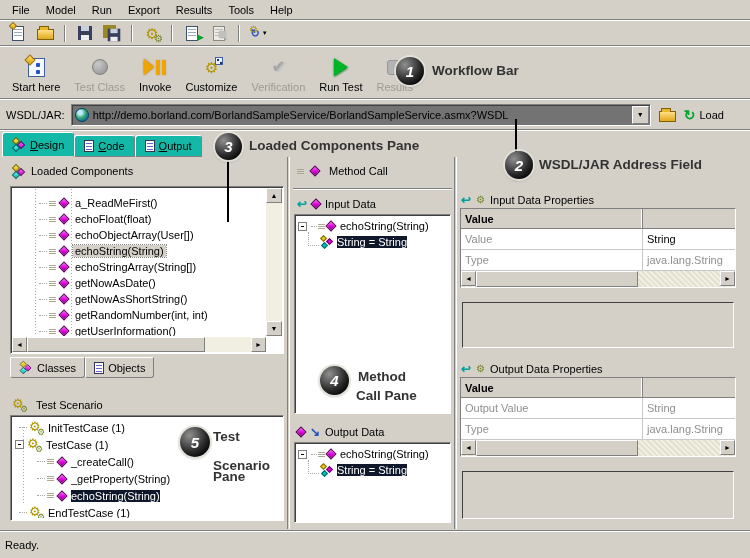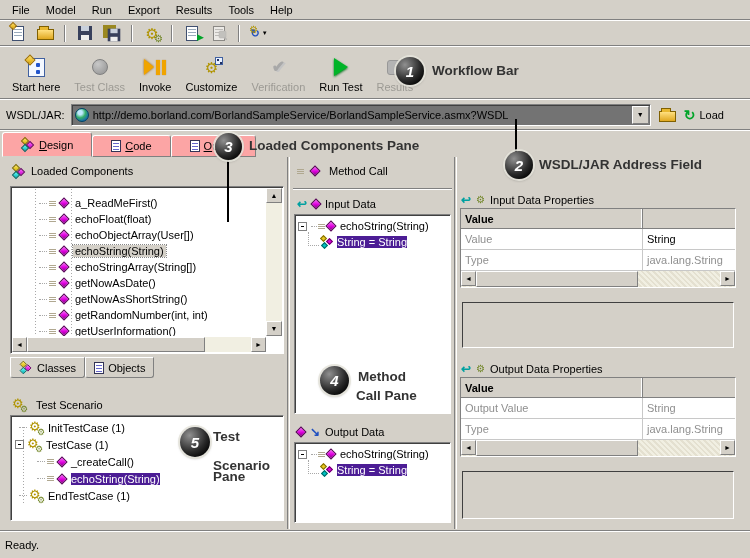--- a/index.html
+++ b/index.html
@@ -71,22 +71,22 @@
   .icon-globe { width:14px; height:14px; border-radius:50%; border:1px solid #046;
       background:radial-gradient(circle at 35% 30%,#bfe8ff 0 18%,#35b06a 45%,#1560b0 80%); margin-right:4px; }
   .addr-text { white-space:nowrap; overflow:hidden; }
   .addr-drop { position:absolute; right:1px; top:1px; bottom:1px; width:17px; background:#d4d0c8;
       border:1px solid; border-color:#fff #808080 #808080 #fff; display:flex; align-items:center; justify-content:center; font-size:7px; }
   .addr-btn { margin-left:8px; display:flex; align-items:center; gap:4px; }
   .icon-reload { color:#00a428; font-weight:bold; font-size:14px; }
 
   
   .tabbar { position:absolute; top:131px; left:0; right:0; height:26px; display:flex; align-items:flex-end; padding-left:2px; }
-  .tab { height:22px; display:flex; align-items:center; gap:4px; padding:0 18px;
-      border:1px solid; border-color:#fff #808080 #808080 #fff; border-radius:3px 3px 0 0; background:#fca5a5; }
+  .tab { height:22px; display:flex; align-items:center; gap:4px; padding:0 9px;
+      border:1px solid; border-color:#fff #808080 #808080 #fff; border-radius:3px 3px 0 0; background:#14b8a6; }
   .tab.active { height:25px; border-bottom-color:#d4d0c8; font-weight:normal; }
   .tab-label { display:inline-block; }
   .tab-label::first-letter { text-decoration:underline; }
   .mini-doc { width:10px; height:12px; background:#fff; border:1px solid #335; position:relative; }
   .mini-doc::before { content:""; position:absolute; left:1px; right:1px; top:2px; height:7px;
       background:repeating-linear-gradient(to bottom,#66c 0 1px,transparent 1px 3px); }
   .cluster { position:relative; width:14px; height:13px; }
   .cluster i { position:absolute; width:6px; height:6px; transform:rotate(45deg); border:1px solid #555; }
   .cluster .c1 { left:1px; top:0; background:linear-gradient(135deg,#ffe966,#d4b500); border-color:#806d00; }
   .cluster .c2 { left:6px; top:4px; background:linear-gradient(135deg,#ff66ff,#cc00cc); border-color:#660066; }
@@ -109,21 +109,21 @@
       background-size:1px 100%,1px 100%; background-position:22px 0,58px 0; background-repeat:no-repeat; }
   .partial { height:6px; }
   .trow { height:16px; display:flex; align-items:center; padding-left:26px; white-space:nowrap; }
   .trow::before { content:""; width:8px; border-top:1px dotted #a8a8a8; margin-right:2px; }
   .tinymark { width:7px; height:5px; margin-right:2px;
       background:repeating-linear-gradient(to bottom,#b0a890 0 1px,transparent 1px 2px); }
   .dia { width:8px; height:8px; background:linear-gradient(135deg,#ff66ff 0%,#dd00dd 55%,#880088 100%);
       transform:rotate(45deg); border:1px solid #550055; margin:0 5px 0 2px; flex:none; }
   .trow .lbl { padding:0 2px; }
   .trow .lbl.sel-gray { background:#d4d0c8; outline:1px dotted #888; }
-  .lbl.sel-blue { background:#4c1d95; color:#fff; }
+  .lbl.sel-blue { background:#0f172a; color:#fff; }
   .vsb { position:absolute; right:1px; top:1px; bottom:17px; width:16px; background:#f1efe2; }
   .hsb { position:absolute; left:1px; right:17px; bottom:1px; height:15px; background:#f1efe2; display:flex; }
   .sb-btn { width:15px; height:15px; background:#d4d0c8; border:1px solid; border-color:#fff #808080 #808080 #fff;
       display:flex; align-items:center; justify-content:center; font-size:7px; flex:none; }
   .vsb .sb-btn { width:100%; height:15px; }
   .vsb .sb-down { position:absolute; bottom:0; left:0; }
   .sb-thumb { background:#d4d0c8; border:1px solid; border-color:#fff #808080 #808080 #fff; }
   .hsb .sb-thumb { width:178px; height:15px; }
   .hsb .sb-right { margin-left:auto; }
 
@@ -450,20 +450,27 @@
               <span class="conn"></span>
               <span class="tinymark"></span>
               <span class="dia"></span>
               <span class="lbl">_createCall()</span>
             </div>
           <div class="tsrow">
               <span class="indent"></span>
               <span class="conn"></span>
               <span class="tinymark"></span>
               <span class="dia"></span>
+              <span class="lbl">_getProperty(String)</span>
+            </div>
+          <div class="tsrow">
+              <span class="indent"></span>
+              <span class="conn"></span>
+              <span class="tinymark"></span>
+              <span class="dia"></span>
               <span class="lbl sel-blue">echoString(String)</span>
             </div>
           <div class="tsrow">
               <span class="conn"></span>
               <span class="gears">
                 <span class="g1">⚙</span>
                 <span class="g2">⚙</span>
               </span>
               <span class="lbl">EndTestCase (1)</span>
             </div>

